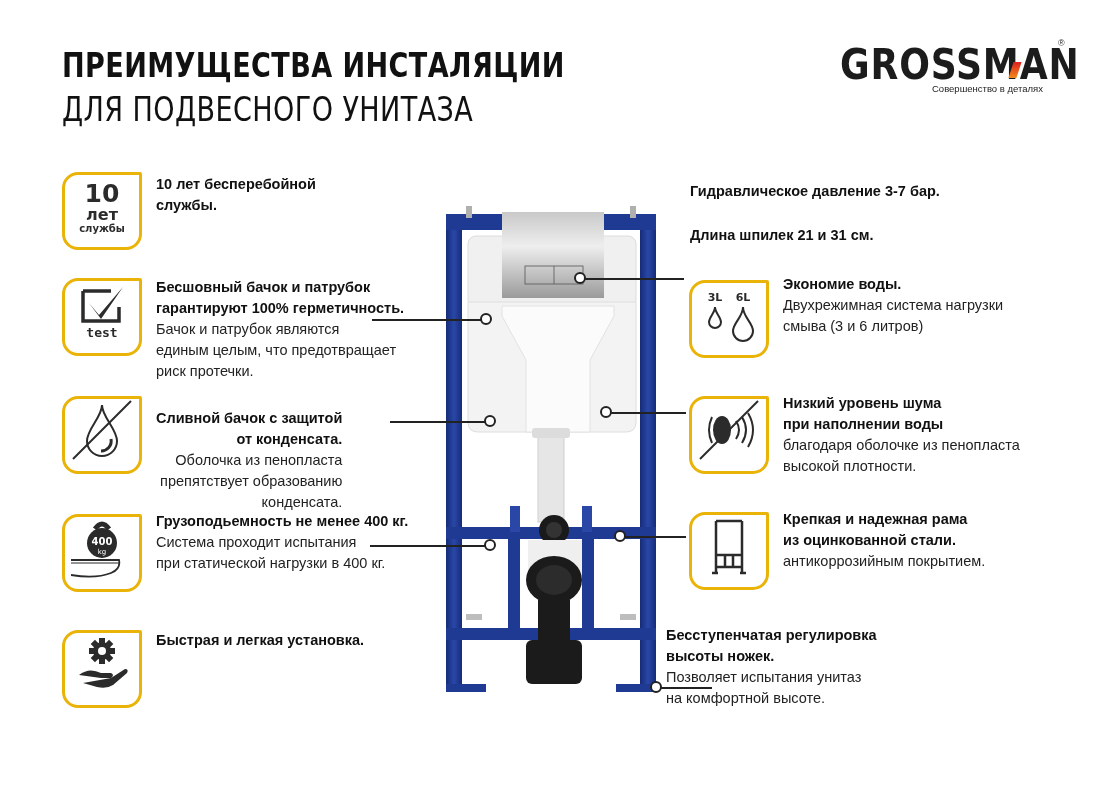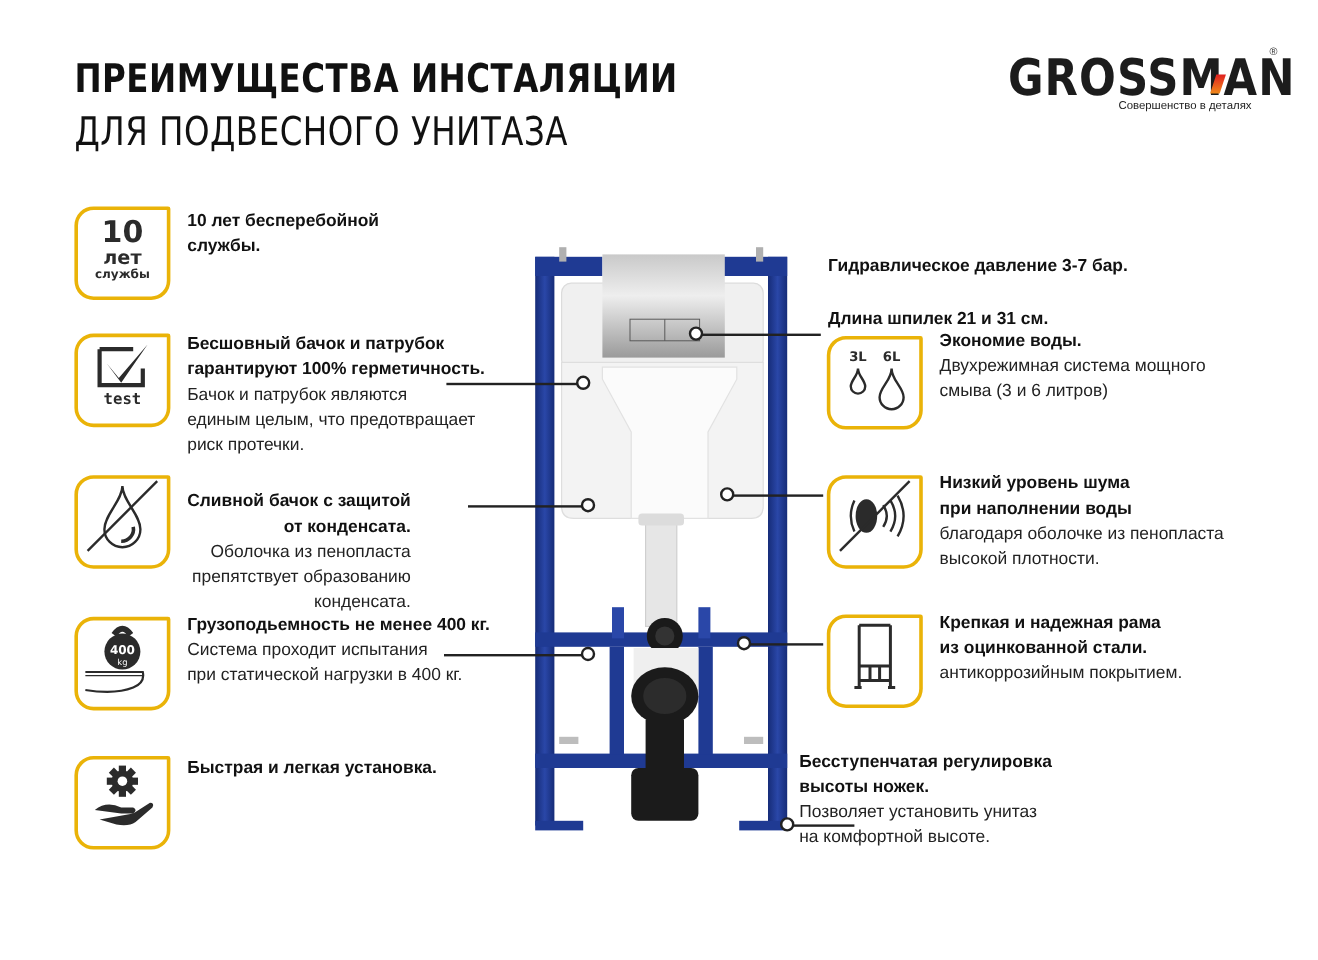--- a/index.html
+++ b/index.html
@@ -15,21 +15,21 @@
   .logo-reg { position: absolute; left: 218px; top: -2px; font-size: 9px; color: #333; }
   .logo-tag { position: absolute; left: 92px; top: 43px; font-size: 9.5px; color: #222; white-space: nowrap; }
   .logo-mark { position: absolute; left: 171px; top: 22px; width: 8px; height: 16px; background: linear-gradient(180deg,#e02020,#f08a1a); transform: skewX(-18deg); }
 
   .icon-box { position: absolute; width: 80px; height: 78px; border: 3px solid #eab308; border-radius: 16px 2px 16px 16px; background: #fff; display: flex; align-items: flex-start; justify-content: center; }
   .icon-box svg { width: 62px; height: 62px; }
 
   .feat { position: absolute; font-size: 14.5px; line-height: 21px; color: #222; }
   .feat .b { font-weight: bold; color: #111; display: block; }
   .feat .n { display: block; }
-  .plain { position: absolute; font-size: 14.5px; font-weight: bold; color: #111; white-space: nowrap; margin-top: 31px; }
+  .plain { position: absolute; font-size: 14.5px; font-weight: bold; color: #111; white-space: nowrap; }
 
   .callout { position: absolute; height: 1.5px; background: #222; }
   .dot { position: absolute; width: 12px; height: 12px; border-radius: 50%; background: #fff; border: 2px solid #222; }
 
   .frame { position: absolute; }
 </style>
 </head>
 <body>
 
 <div class="title l1">ПРЕИМУЩЕСТВА ИНСТАЛЯЦИИ</div>
@@ -229,35 +229,35 @@
 </div>
 
 <div class="icon-box" style="left:689px;top:512px;">
   <svg viewBox="0 0 62 62">
     <path d="M18 6 H44 M18 6 V58 M44 6 V58 M18 40 H44 M18 52 H44 M27 40 V52 M35 40 V52 M14 58 H20 M42 58 H48" fill="none" stroke="#2b2b2b" stroke-width="2.5"></path>
   </svg>
 </div>
 
 <div class="feat" style="left:783px;top:274px;">
   <span class="b">Экономие воды.</span>
-  <span class="n">Двухрежимная система мощного</span>
+  <span class="n">Двухрежимная система нагрузки</span>
   <span class="n">смыва (3 и 6 литров)</span>
 </div>
 
 <div class="feat" style="left:783px;top:393px;">
   <span class="b">Низкий уровень шума</span>
   <span class="b">при наполнении воды</span>
   <span class="n">благодаря оболочке из пенопласта</span>
   <span class="n">высокой плотности.</span>
 </div>
 
 <div class="feat" style="left:783px;top:509px;">
   <span class="b">Крепкая и надежная рама</span>
   <span class="b">из оцинкованной стали.</span>
   <span class="n">антикоррозийным покрытием.</span>
 </div>
 
 <div class="feat" style="left:666px;top:625px;">
   <span class="b">Бесступенчатая регулировка</span>
   <span class="b">высоты ножек.</span>
-  <span class="n">Позволяет установить унитаз</span>
+  <span class="n">Позволяет испытания унитаз</span>
   <span class="n">на комфортной высоте.</span>
 </div>
 
 </body></html>

